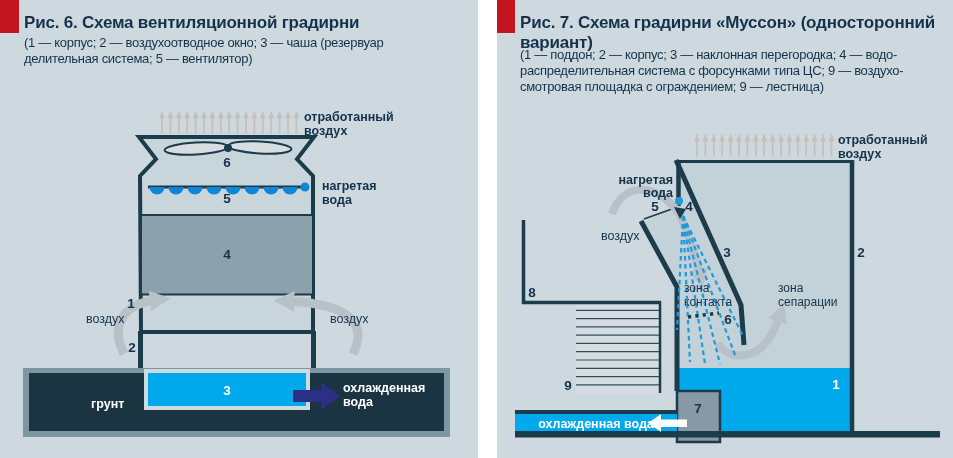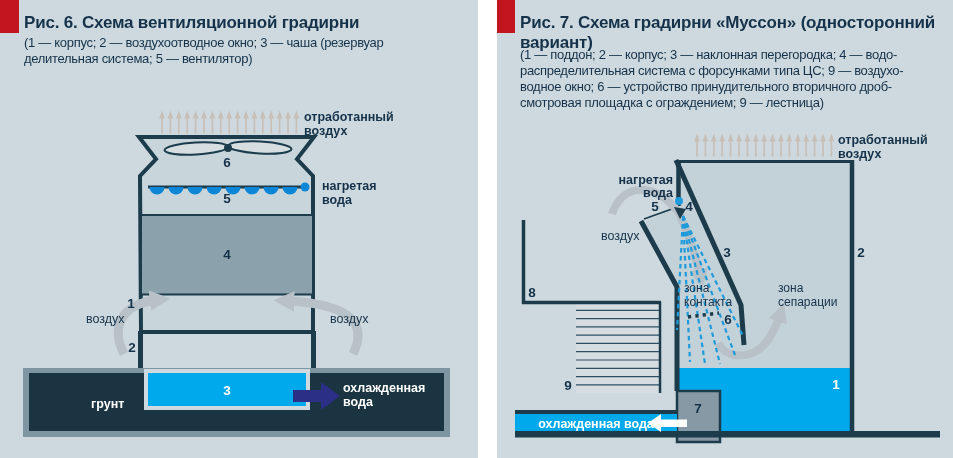--- a/index.html
+++ b/index.html
@@ -132,21 +132,20 @@
     <text class="blbl wt" x="343" y="406">вода</text>
   </svg>
 </div>
 
 <div class="panel" id="panel-right">
   <div class="red-tab" style="left:0;width:18px;"></div>
   <div class="fig-title">Рис. 7. Схема градирни «Муссон» (односторонний вариант)</div>
   <div class="fig-caption">
     <div>(1 — поддон; 2 — корпус; 3 — наклонная перегородка; 4 — водо-</div>
     <div>распределительная система с форсунками типа ЦС; 9 — воздухо-</div>
-    <div>водное окно; 6 — устройство принудительного вторичного дроб-</div>
     <div>смотровая площадка с ограждением; 9 — лестница)</div>
   </div>
 
   <svg class="diagram" width="456" height="458" viewBox="0 0 456 458">
     <defs>
       <g id="upArrowR" stroke="#c7bfb8" fill="#c7bfb8">
         <line x1="0" y1="23.5" x2="0" y2="7.5" stroke-width="1.7"></line>
         <polygon points="-2.9,8.5 2.9,8.5 0,0.5" stroke="none"></polygon>
       </g>
       <marker id="ghR" viewBox="0 0 10 10" refX="3.5" refY="5" markerWidth="2.4" markerHeight="2.4" orient="auto">

